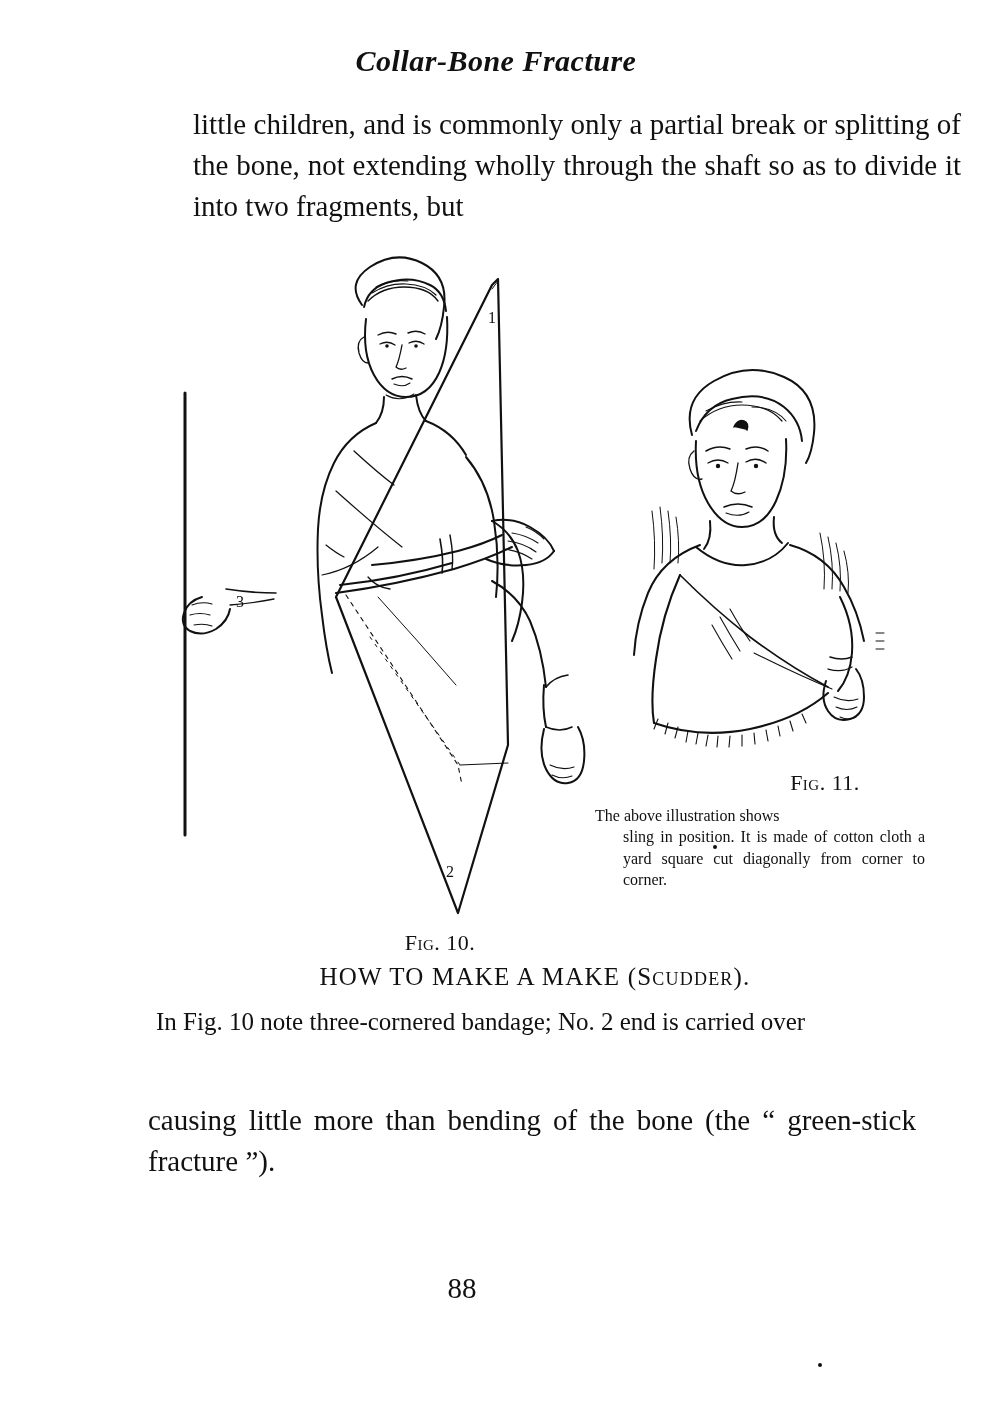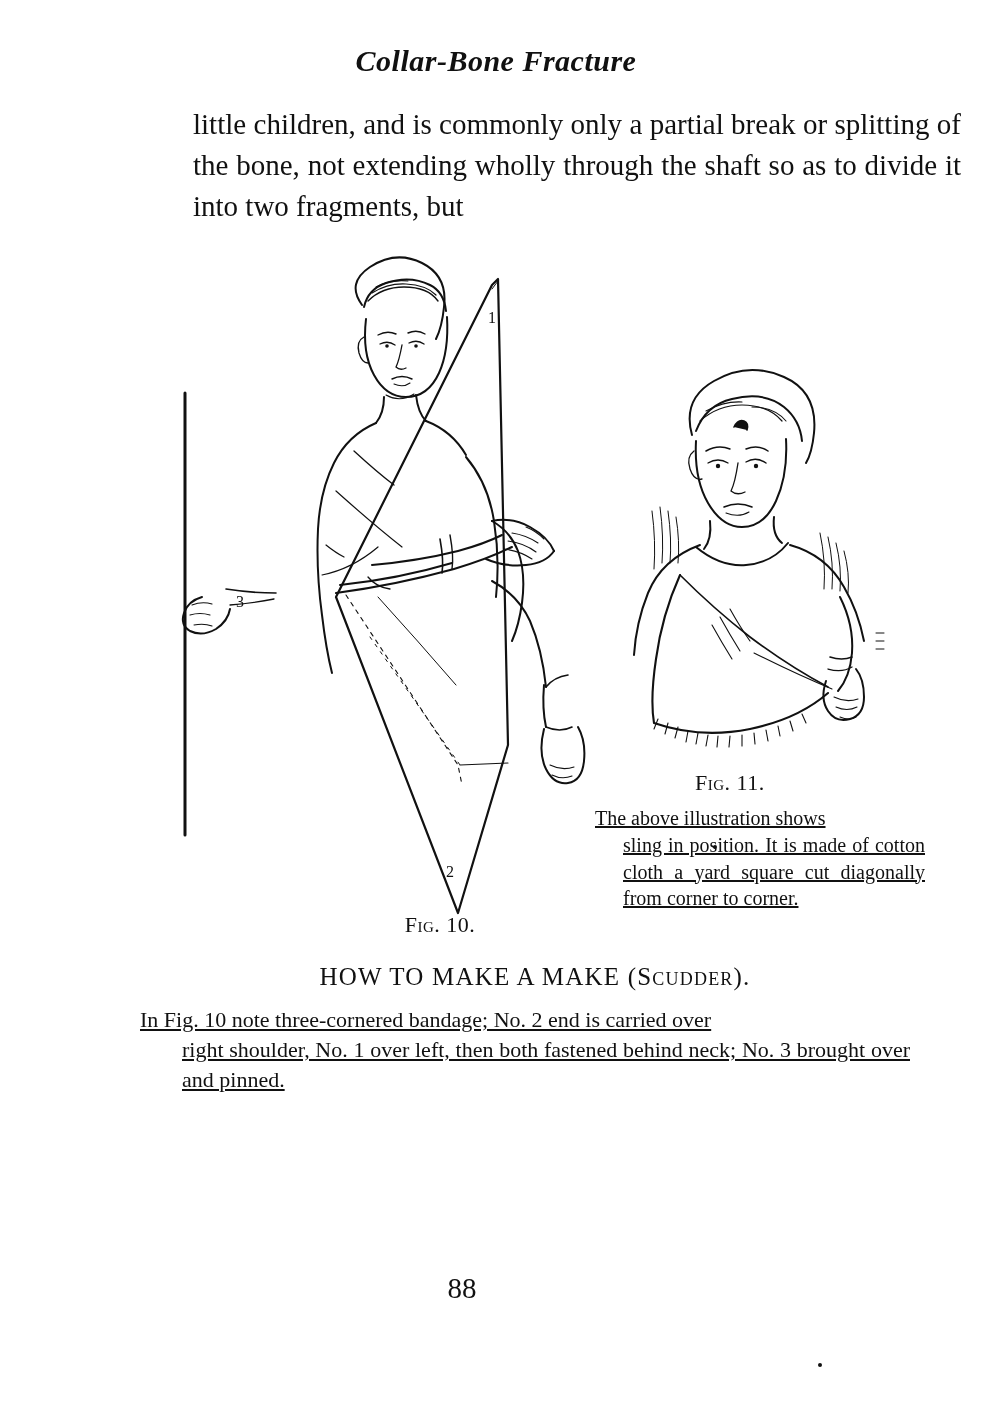--- a/index.html
+++ b/index.html
@@ -58,56 +58,54 @@
     height: 840px;
   }
   svg.figsvg { display: block; }
 
   .fig-caption {
     position: absolute;
     font-variant: small-caps;
     font-size: 22px;
     letter-spacing: 0.5px;
   }
-  #fig10-caption { left: 170px; top: 667px; width: 260px; text-align: center; }
-  #fig11-caption { left: 555px; top: 525px; width: 260px; text-align: left; }
+  #fig10-caption { left: 170px; top: 685px; width: 260px; text-align: center; }
+  #fig11-caption { left: 555px; top: 525px; width: 260px; text-align: center; }
 
   .fig11-note {
     position: absolute;
     left: 455px;
     top: 560px;
     width: 330px;
-    font-size: 20px;
+    font-size: 16px;
     line-height: 1.34;
     text-align: justify;
-    text-decoration: underline;
   }
   .fig11-note .first-line { text-indent: 0; }
   .fig11-note .rest { display: block; padding-left: 28px; }
 
   .main-fig-title {
     position: absolute;
     left: 0;
     top: 718px;
     width: 790px;
     text-align: center;
     font-size: 25px;
     letter-spacing: 1.2px;
   }
   .main-fig-title .sc { font-variant: small-caps; }
 
   .fig-note {
     position: absolute;
-    left: 0;
+    left: 16px;
     top: 760px;
     width: 770px;
-    font-size: 22px;
+    font-size: 25px;
     line-height: 1.36;
     text-align: justify;
-    text-decoration: underline;
   }
   .fig-note .hang { display: block; padding-left: 42px; }
 
   
   .folio {
     position: absolute;
     top: 1272px;
     left: 0;
     width: 924px;
     text-align: center;
@@ -318,24 +316,24 @@
       <span class="rest">sling in position. It is made of cotton cloth a yard square cut diagonally from corner to corner.</span>
     </div>
 
     <div class="main-fig-title">
       <span>HOW TO MAKE A MAKE</span>
       <span class="sc">(Scudder).</span>
     </div>
 
     <div class="fig-note">
       <span>In Fig. 10 note three-cornered bandage; No. 2 end is carried over</span>
-      <span class="hang">right shoulder, No. 1 over left, then both fastened behind neck; No. 3 brought over and pinned.</span>
     </div>
 
     <div class="mid-dot"></div>
   </div>
 
   <div class="body-col body-bottom">
+    <p>causing little more than bending of the bone (the “ green-stick fracture ”).</p>
   </div>
 
   <div class="folio">88</div>
   <div class="stray-dot"></div>
 </div>
 
 </body></html>

